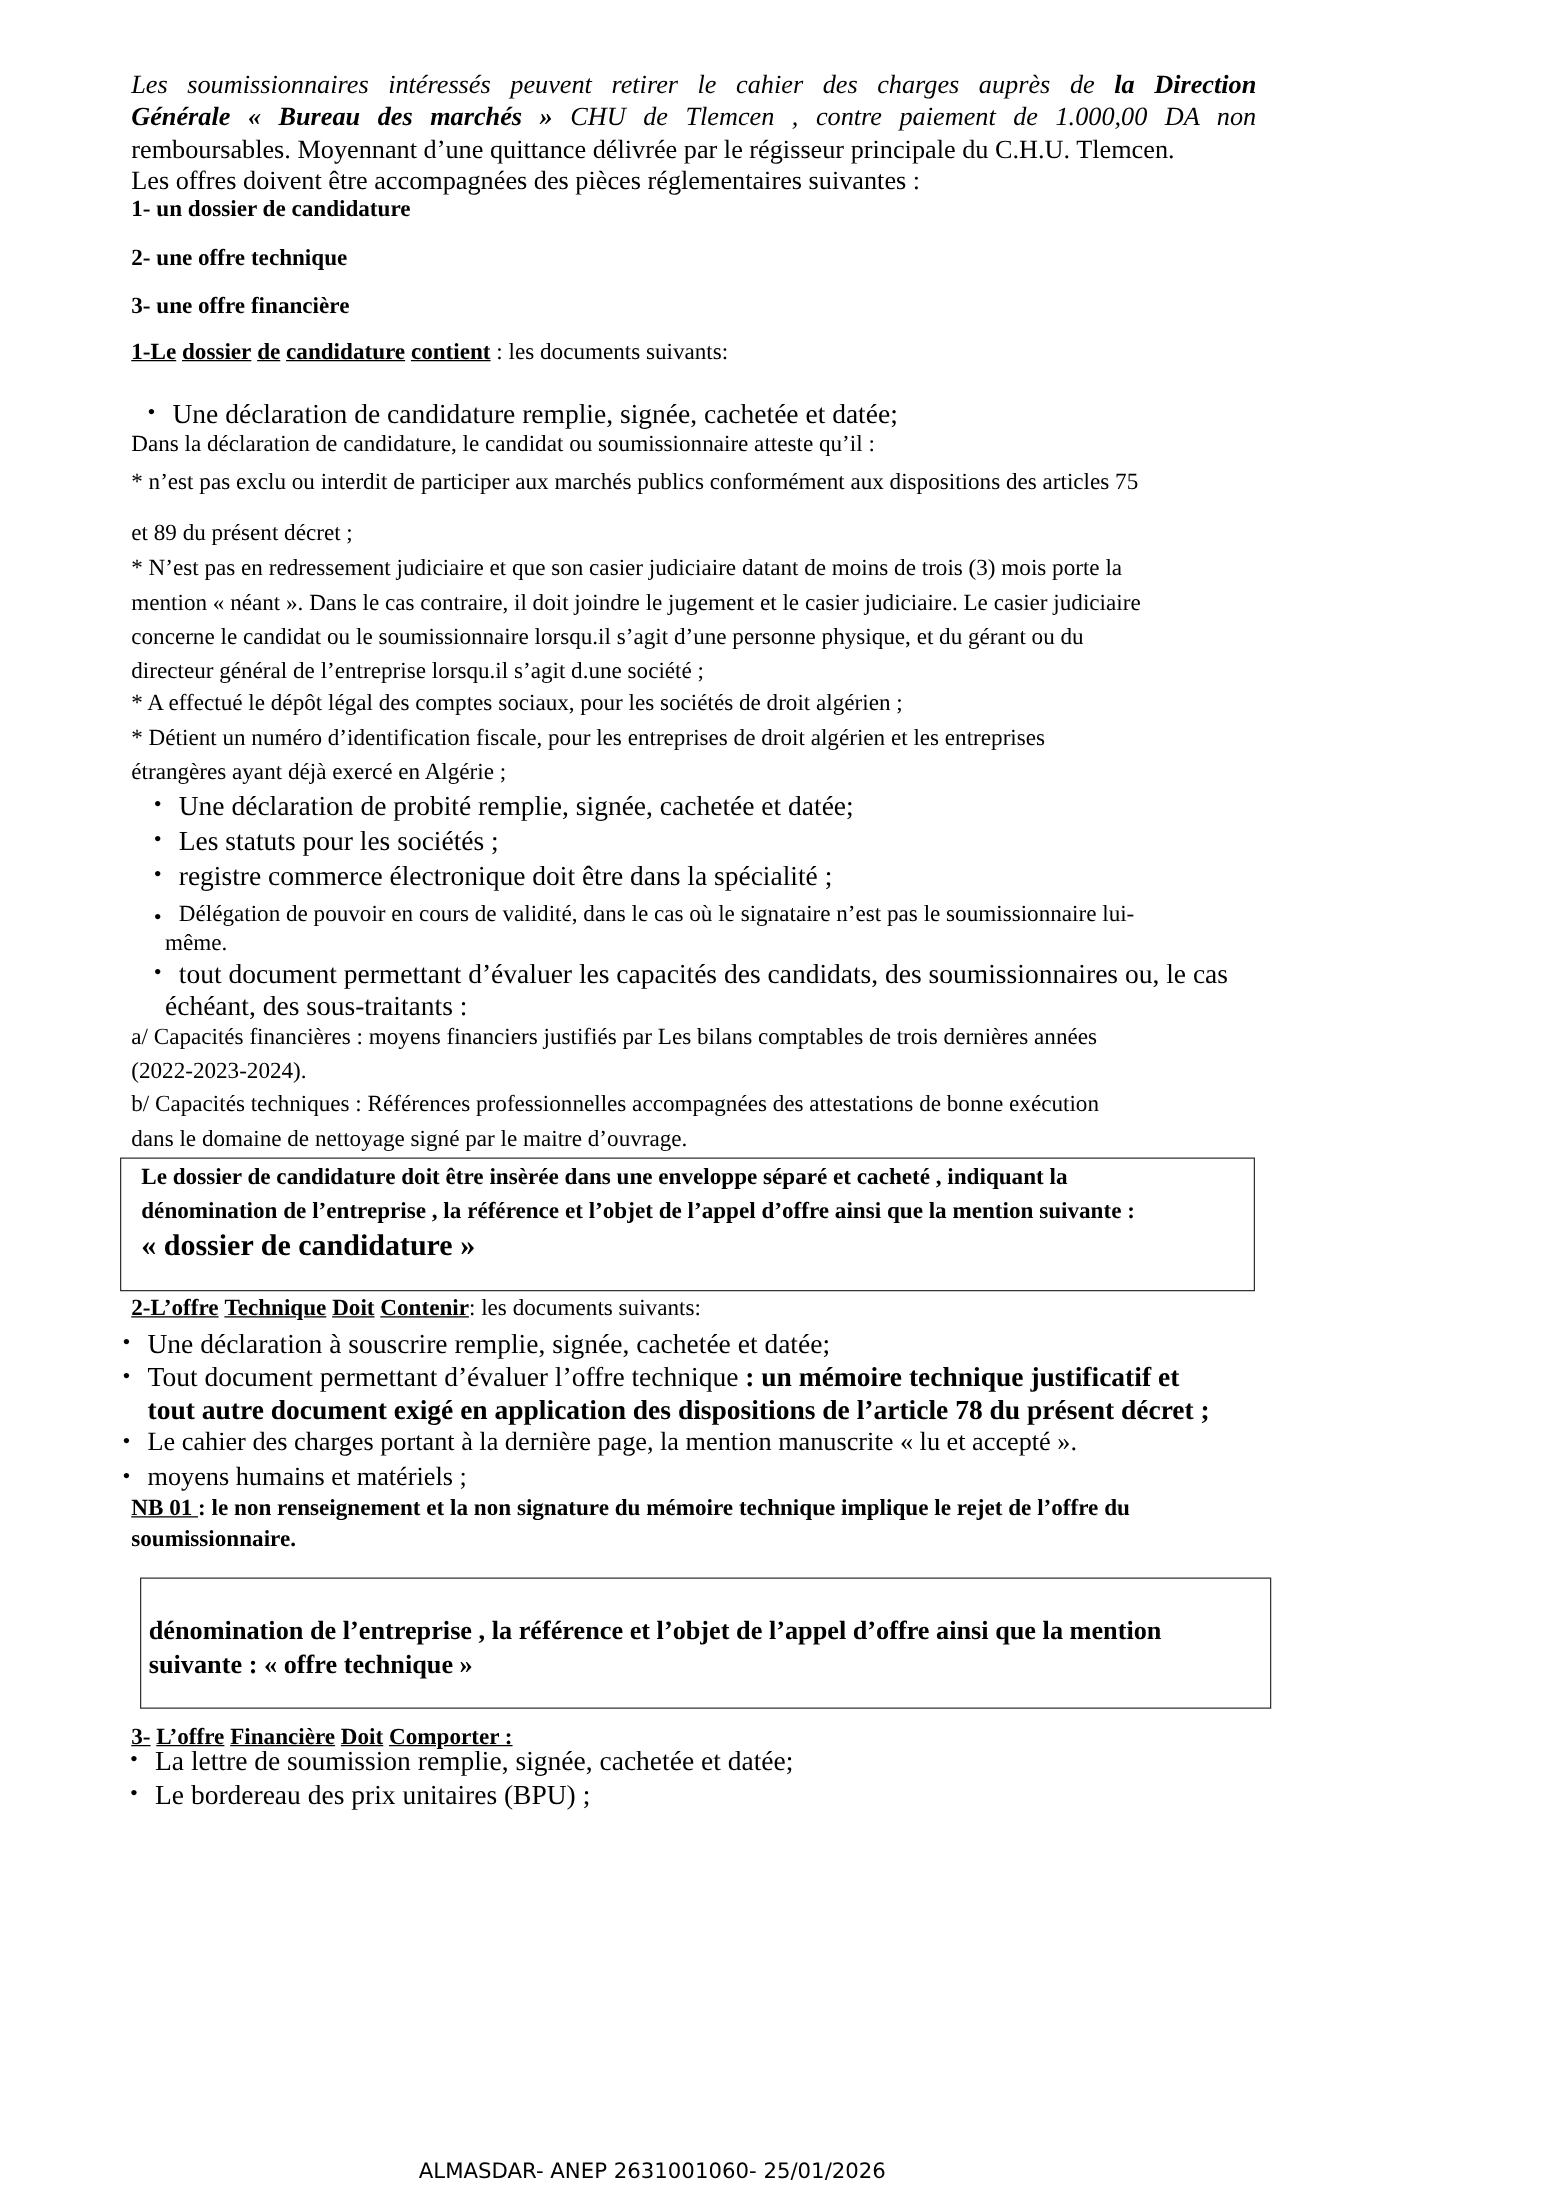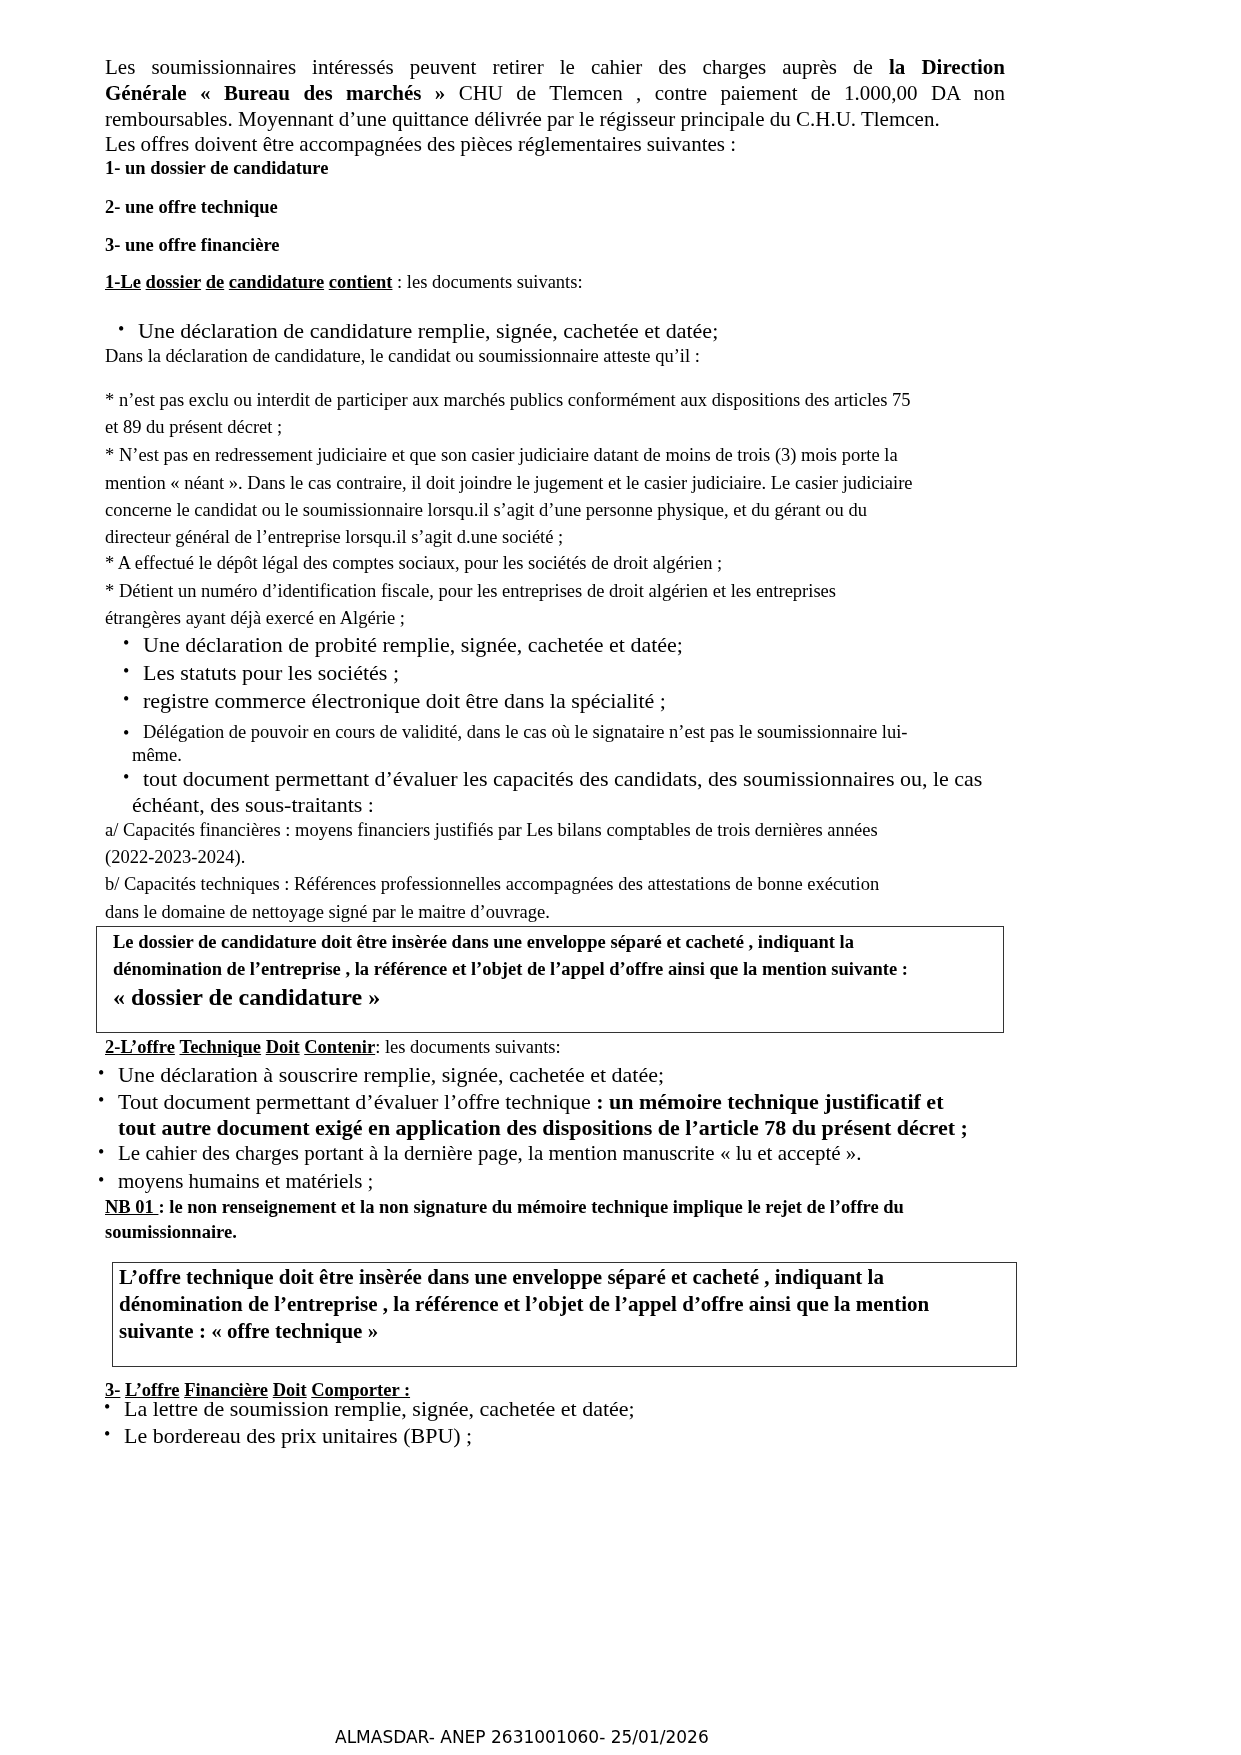--- a/index.html
+++ b/index.html
@@ -1,20 +1,20 @@
 <!DOCTYPE html>
 <html><head>
 <meta charset="utf-8">
 <style>
   html, body { margin: 0; padding: 0; background: #ffffff; }
   body { width: 1241px; height: 1755px; position: relative; overflow: hidden;
          font-family: "Liberation Serif", serif; color: #000; }
   .abs { position: absolute; white-space: nowrap; }
   .p { font-size: 21px; line-height: 27px; }
-  .j { text-align: justify; text-align-last: justify; white-space: normal; }
+  .j { text-align: justify; text-align-last: justify; white-space: normal; font-style: italic; }
   .s { font-size: 18.5px; line-height: 28px; }
   .b { font-weight: bold; }
   .u { text-decoration: underline; }
   .bul { font-size: 22px; }
   .bul::before { content: "•"; position: absolute; left: -20px; font-size: 18px; top: 1px; }
   .box { position: absolute; border: 1.5px solid #333; box-sizing: border-box; }
   .footer { font-family: "DejaVu Sans", sans-serif; font-size: 17px; }
 </style>
 </head>
 <body>
@@ -36,21 +36,21 @@
   <b class="u">1-Le</b>
   <b class="u">dossier</b>
   <b class="u">de</b>
   <b class="u">candidature</b>
   <b class="u">contient</b><span> : les documents suivants:</span>
 </div>
 
 <div class="abs bul" style="left:138px; top:318px;text-align:center;">Une déclaration de candidature remplie, signée, cachetée et datée;</div>
 <div class="abs s" style="left:105px; top:342px;">Dans la déclaration de candidature, le candidat ou soumissionnaire atteste qu’il :</div>
 
-<div class="abs s" style="left:105px; top:386px;">* n’est pas exclu ou interdit de participer aux marchés publics conformément aux dispositions des articles 75</div>
+<div class="abs s" style="left:105px; top:372px;">* n’est pas exclu ou interdit de participer aux marchés publics conformément aux dispositions des articles 75</div>
 <div class="abs s" style="left:105px; top:413px;">et 89 du présent décret ;</div>
 <div class="abs s" style="left:105px; top:441px;">* N’est pas en redressement judiciaire et que son casier judiciaire datant de moins de trois (3) mois porte la</div>
 <div class="abs s" style="left:105px; top:469px;">mention « néant ». Dans le cas contraire, il doit joindre le jugement et le casier judiciaire. Le casier judiciaire</div>
 <div class="abs s" style="left:105px; top:496px;">concerne le candidat ou le soumissionnaire lorsqu.il s’agit d’une personne physique, et du gérant ou du</div>
 <div class="abs s" style="left:105px; top:523px;">directeur général de l’entreprise lorsqu.il s’agit d.une société ;</div>
 <div class="abs s" style="left:105px; top:549px;">* A effectué le dépôt légal des comptes sociaux, pour les sociétés de droit algérien ;</div>
 <div class="abs s" style="left:105px; top:577px;">* Détient un numéro d’identification fiscale, pour les entreprises de droit algérien et les entreprises</div>
 <div class="abs s" style="left:105px; top:604px;">étrangères ayant déjà exercé en Algérie ;</div>
 
 <div class="abs bul" style="left:143px; top:632px;">Une déclaration de probité remplie, signée, cachetée et datée;</div>
@@ -86,21 +86,20 @@
 <div class="abs b" style="left:118px; top:1115px; font-size:22px;">tout autre document exigé en application des dispositions de l’article 78 du présent décret ;</div>
 <div class="abs bul" style="left:118px; top:1141px; font-size:21px;">Le cahier des charges portant à la dernière page, la mention manuscrite « lu et accepté ».</div>
 <div class="abs bul" style="left:118px; top:1169px; font-size:21px;text-align:center;">moyens humains et matériels ;</div>
 
 <div class="abs s b" style="left:105px; top:1193px;">
   <span class="u">NB 01 </span><span>: le non renseignement et la non signature du mémoire technique implique le rejet de l’offre du</span>
 </div>
 <div class="abs s b" style="left:105px; top:1218px;">soumissionnaire.</div>
 
 <div class="box" style="left:112px; top:1262px; width:905px; height:105px;">
-  <div class="abs b" style="left:6px; top:1px; font-size:21px; line-height:27px;">L’offre technique doit être insèrée dans une enveloppe séparé et cacheté , indiquant la</div>
   <div class="abs b" style="left:6px; top:28px; font-size:21px; line-height:27px;">dénomination de l’entreprise , la référence et l’objet de l’appel d’offre ainsi que la mention</div>
   <div class="abs b" style="left:6px; top:55px; font-size:21px; line-height:27px;">suivante  : « offre technique »</div>
 </div>
 
 <div class="abs s b" style="left:105px; top:1376px;">
   <span class="u">3-</span>
   <span class="u">L’offre</span>
   <span class="u">Financière</span>
   <span class="u">Doit</span>
   <span class="u">Comporter :</span>

